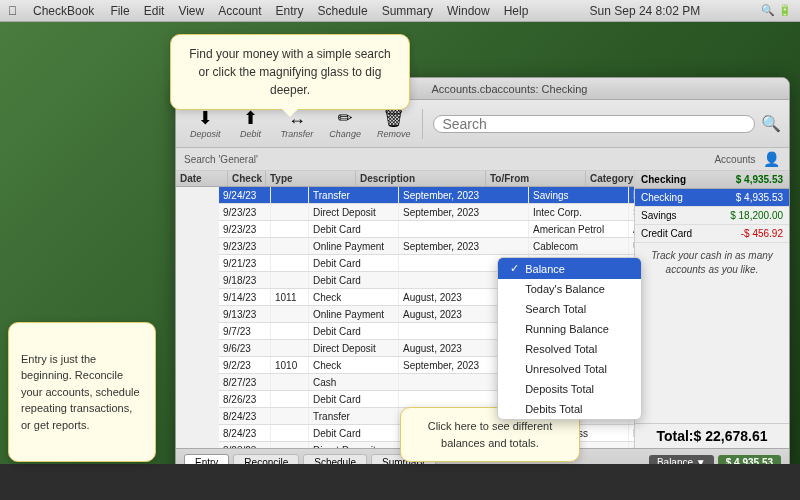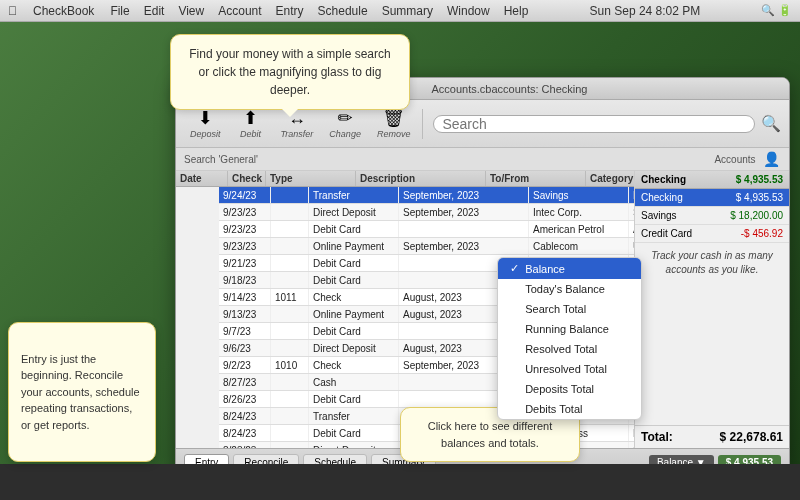--- a/index.html
+++ b/index.html
@@ -283,22 +283,22 @@
     .account-balance.positive { color: #006600; }
     .account-balance.negative { color: #cc0000; }
     .account-row.selected .account-balance { color: white; }
     .account-row.selected .account-name { color: white; }
 
     .right-panel-total {
       margin-top: auto;
       padding: 4px 6px;
       border-top: 1px solid #ccc;
       display: flex;
-      justify-content: space-between;
-      font-size: 12px;
+      justify-content: center;
+      font-size: 14px;
       font-weight: 600;
     }
     .right-panel-hint {
       padding: 6px 8px;
       font-size: 10px;
       color: #444;
       line-height: 1.4;
       text-align: center;
       font-style: italic;
     }

